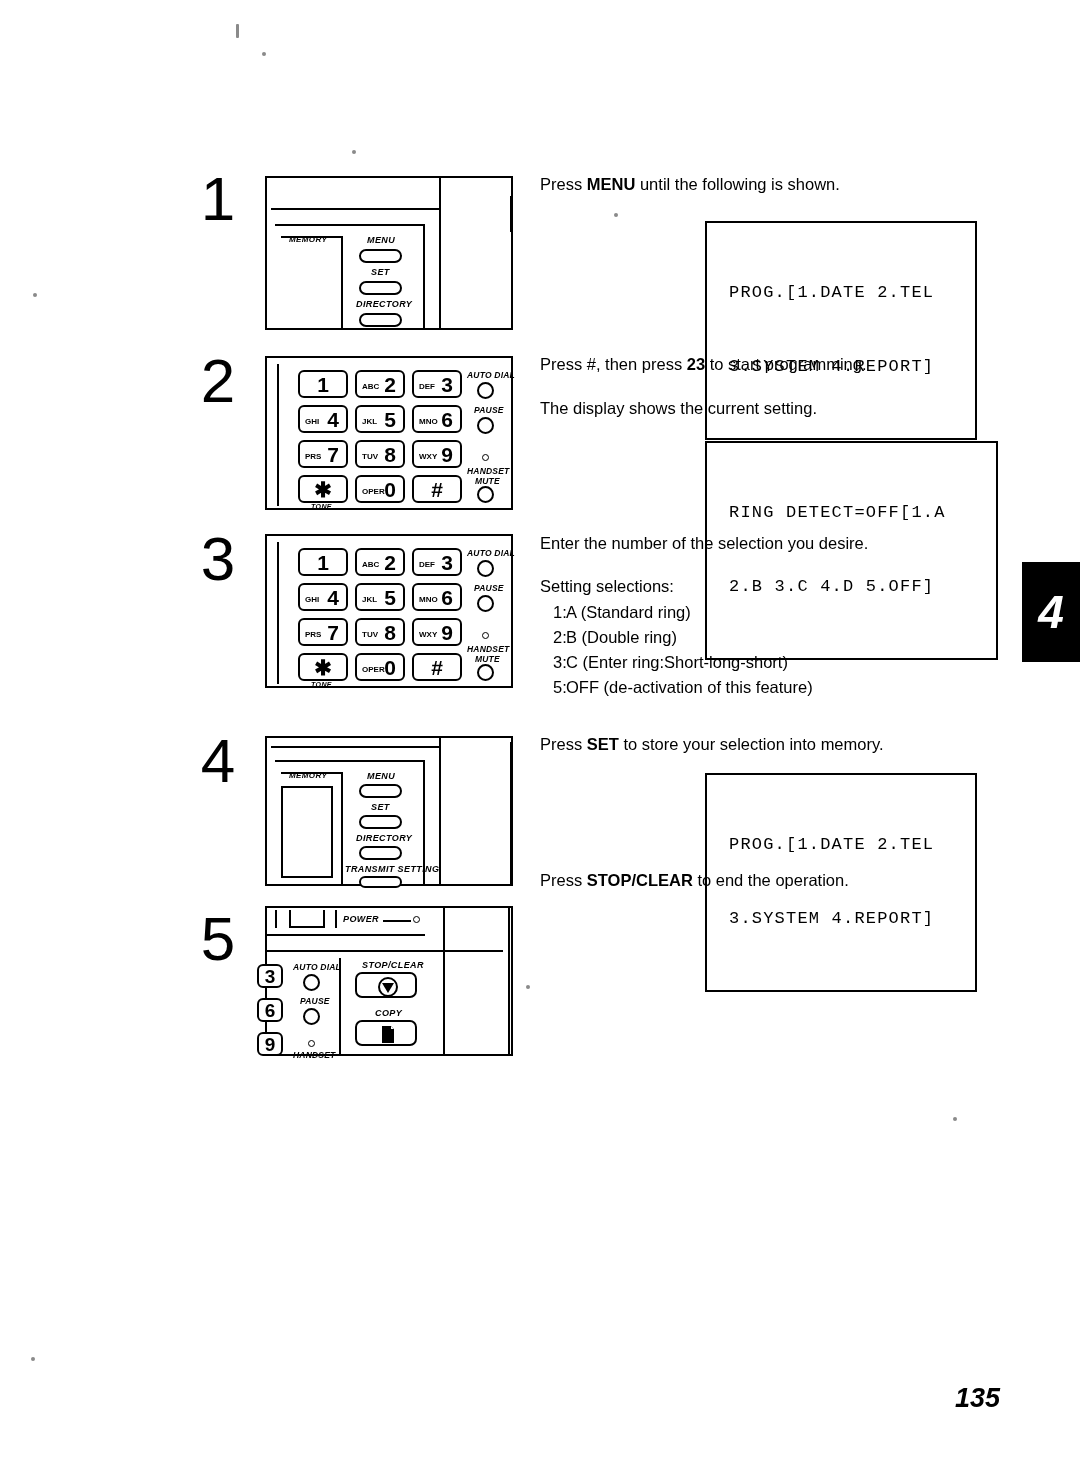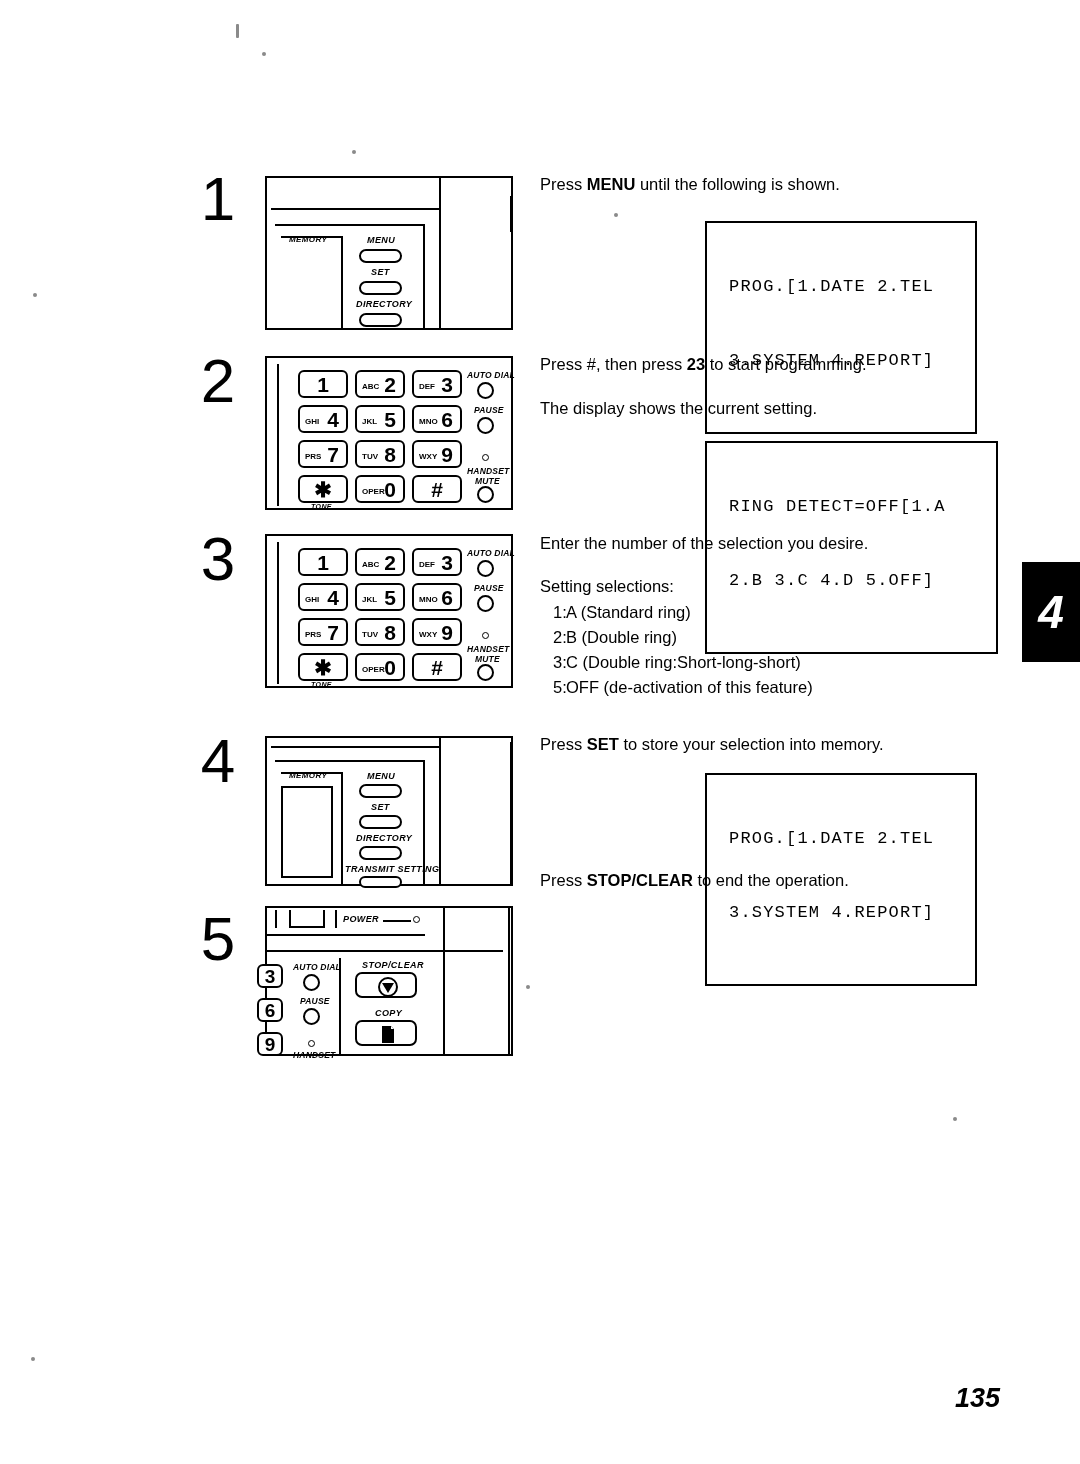--- a/index.html
+++ b/index.html
@@ -137,21 +137,21 @@
     white-space: nowrap;
   }
   .instr b { font-weight: bold; }
 
   
   .lcd {
     position: absolute;
     border: 2px solid #000;
     background: #fff;
     box-sizing: border-box;
-    padding: 3px 0 9px 22px;
+    padding: 9px 0 9px 22px;
     font-family: "Liberation Mono", monospace;
     font-size: 17px;
     line-height: 1.45;
     letter-spacing: 1.2px;
     white-space: pre;
   }
 
   
   .sel-title {
     position: absolute;
@@ -396,21 +396,21 @@
       <span class="side-lbl" style="left:200px;top:108px;">HANDSET</span>
       <span class="side-lbl" style="left:208px;top:118px;">MUTE</span>
       <div class="circbtn" style="left:210px;top:128px;width:17px;height:17px;"></div>
     </div>
 
     <div class="instr" style="top:531px;">Enter the number of the selection you desire.</div>
     <div class="sel-title" style="top:577px;">Setting selections:</div>
     <ul class="sel-list" style="top:600px;">
       <li><span class="sn">1:</span><span>A (Standard ring)</span></li>
       <li><span class="sn">2:</span><span>B (Double ring)</span></li>
-      <li><span class="sn">3:</span><span>C (Double ring:Short-long-short)</span></li>
+      <li><span class="sn">3:</span><span>C (Enter ring:Short-long-short)</span></li>
       <li><span class="sn">5:</span><span>OFF (de-activation of this feature)</span></li>
     </ul>
   </div>
 
   <div class="step">
     <div class="step-num" style="top:730px;">4</div>
 
     <div class="illus" style="top:736px;width:248px;height:150px;">
       <div class="ln" style="left:172px;top:0px;width:2px;height:146px;"></div>
       <div class="ln" style="left:4px;top:8px;width:170px;height:2px;"></div>

